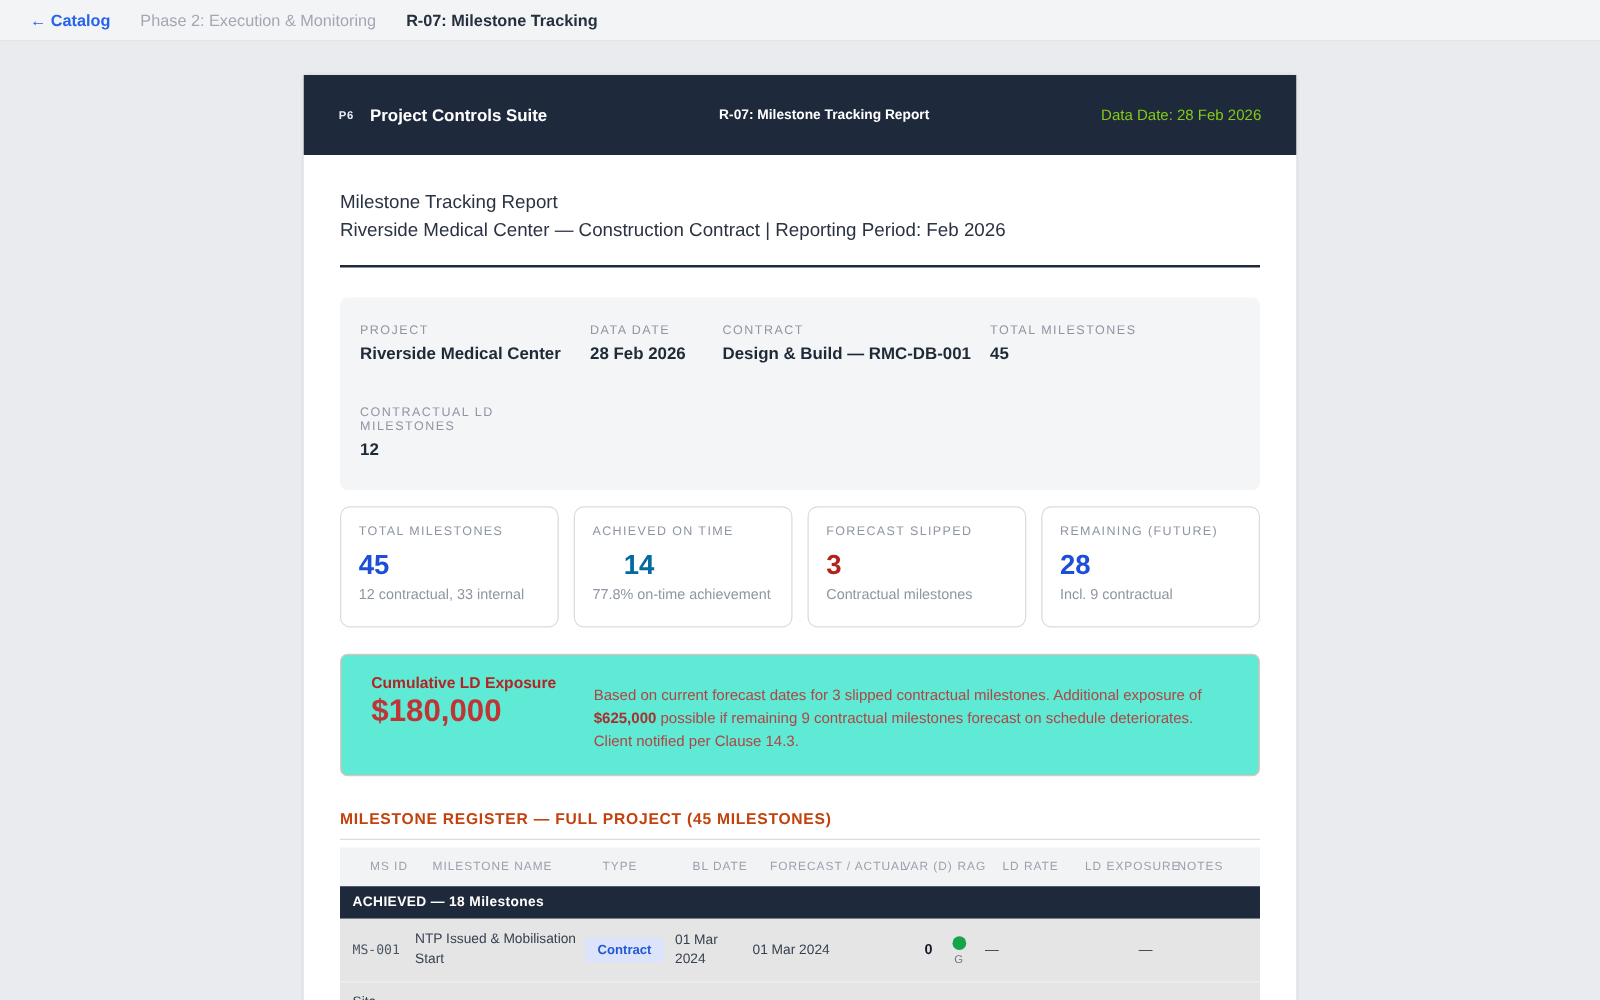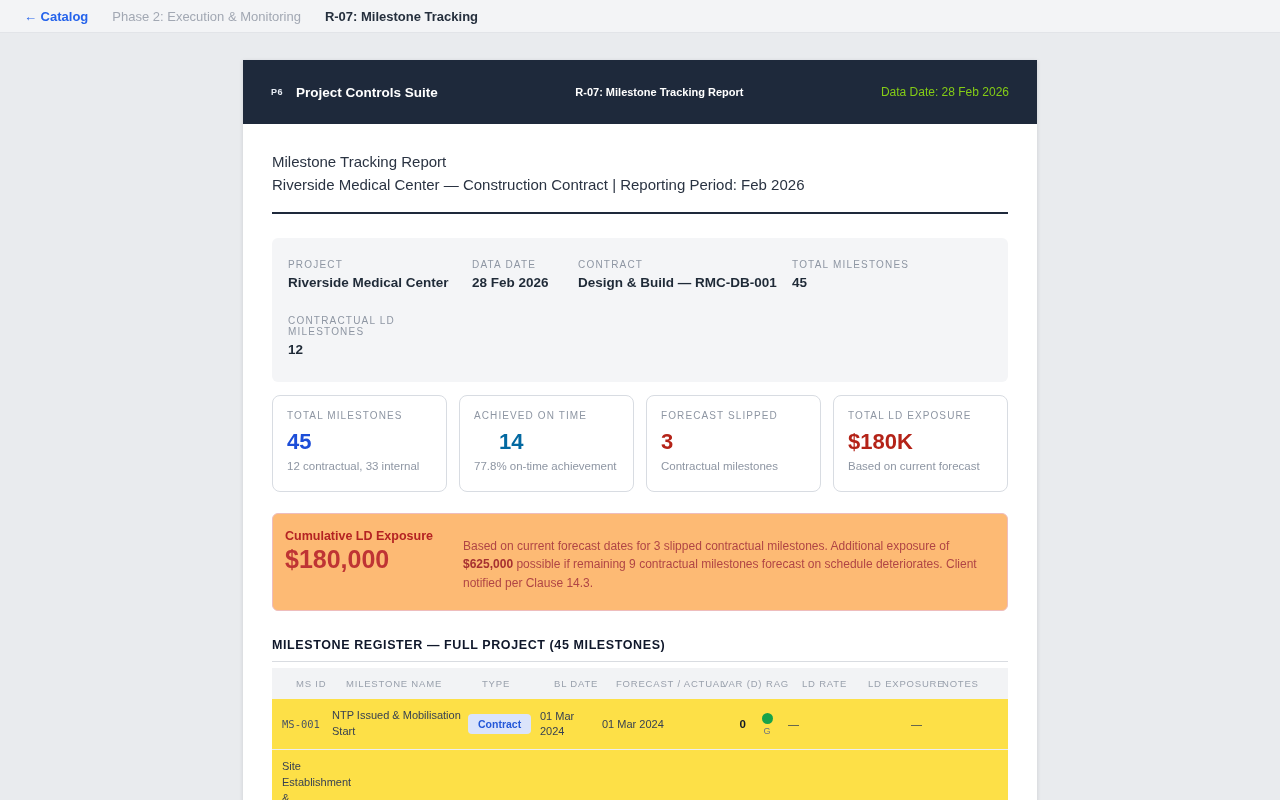--- a/index.html
+++ b/index.html
@@ -53,21 +53,21 @@
   .title-rule { height: 2px; background: #1e293b; margin-top: 19px; }
 
   
   .info-panel {
     margin-top: 24px;
     background: #f4f5f7;
     border-radius: 6px;
     padding: 21px 16px 25px;
     display: grid;
     grid-template-columns: 184px 106px 214px 1fr;
-    row-gap: 25px;
+    row-gap: 35px;
   }
   .info-label {
     font-size: 10px;
     text-transform: uppercase;
     letter-spacing: 1.2px;
     color: #8e96a3;
     font-weight: 500;
   }
   .info-value { font-size: 13.5px; font-weight: 700; color: #1f2a37; margin-top: 5px; }
 
@@ -87,40 +87,40 @@
     color: #8e96a3;
     font-weight: 500;
     line-height: 1.45;
   }
   .stat-value { font-size: 22px; font-weight: 700; margin: 5px 0 3px; }
   .stat-sub { font-size: 11.5px; color: #8e96a3; line-height: 1.4; }
 
   
   .alert {
     margin-top: 21px;
-    background: #fdba74;
+    background: #5eead4;
     border: 1px solid #eebdbd;
     border-radius: 6px;
-    padding: 15px 22px 18px 12px;
+    padding: 15px 22px 18px 24px;
     display: flex;
     gap: 30px;
   }
   .alert-left { min-width: 148px; }
   .alert-title { font-size: 12.5px; font-weight: 700; color: #b42323; }
   .alert-amount { font-size: 25px; font-weight: 700; color: #bf3434; margin-top: 2px; }
   .alert-text { font-size: 12px; color: #b04545; line-height: 1.55; padding-top: 8px; }
   .alert-text b { color: #a63030; }
 
   
   .register-title {
     margin-top: 27px;
     font-size: 12.5px;
     font-weight: 700;
     letter-spacing: .6px;
-    color: #0f172a;
+    color: #c2410c;
     padding-bottom: 9px;
     border-bottom: 1px solid #d9dce1;
   }
   .tbl-grid {
     display: grid;
     grid-template-columns: 44px 130px 66px 56px 100px 38px 30px 60px 68px 1fr;
     column-gap: 6px;
     padding: 0 10px;
     align-items: center;
   }
@@ -145,21 +145,21 @@
     color: #ffffff;
     font-size: 11px;
     font-weight: 700;
     letter-spacing: .3px;
     padding: 7px 10px;
   }
   .tbl-row {
     padding-top: 9px;
     padding-bottom: 9px;
     border-bottom: 1px solid #eceef1;
-    background: #fde047;
+    background: #e5e5e5;
   }
   .cell-id { font-family: "DejaVu Sans Mono", monospace; font-size: 10.5px; color: #4b5563; }
   .cell-name { font-size: 11px; color: #374151; line-height: 1.45; }
   .type-badge {
     display: inline-block;
     font-size: 10.5px;
     font-weight: 700;
     padding: 4px 10px;
     border-radius: 4px;
   }
@@ -237,26 +237,26 @@
     <div class="stat-value" style="color: #0369a1; margin-left: 25px;">14</div>
     <div class="stat-sub">77.8% on-time achievement</div>
   </div>
 
   <div class="stat-card">
     <div class="stat-label">FORECAST SLIPPED</div>
     <div class="stat-value" style="color: rgb(180, 35, 24);">3</div>
     <div class="stat-sub">Contractual milestones</div>
   </div>
 
+
   <div class="stat-card">
-    <div class="stat-label">TOTAL LD EXPOSURE</div>
-    <div class="stat-value" style="color: rgb(180, 35, 24);">$180K</div>
-    <div class="stat-sub">Based on current forecast</div>
-  </div>
-
+    <div class="stat-label">REMAINING (FUTURE)</div>
+    <div class="stat-value" style="color: rgb(29, 78, 216);">28</div>
+    <div class="stat-sub">Incl. 9 contractual</div>
+  </div>
 </div>
 
     <div class="alert">
       <div class="alert-left">
         <div class="alert-title">Cumulative LD Exposure</div>
         <div class="alert-amount">$180,000</div>
       </div>
       <div class="alert-text">
         <span>Based on current forecast dates for 3 slipped contractual milestones. Additional exposure of </span><b>$625,000</b><span> possible if remaining 9 contractual milestones forecast on schedule deteriorates. Client notified per Clause 14.3.</span>
       </div>
@@ -270,20 +270,21 @@
       <div class="th">TYPE</div>
       <div class="th">BL DATE</div>
       <div class="th">FORECAST / ACTUAL</div>
       <div class="th right">VAR (D)</div>
       <div class="th">RAG</div>
       <div class="th">LD RATE</div>
       <div class="th right">LD EXPOSURE</div>
       <div class="th">NOTES</div>
     </div>
 
+    <div class="group-band">ACHIEVED — 18 Milestones</div>
 
     <div id="table-body">
   <div class="tbl-grid tbl-row">
     <div class="cell-id">MS-001</div>
     <div class="cell-name">NTP Issued &amp; Mobilisation Start</div>
     <div class="cell-type"><span class="type-badge contract">Contract</span></div>
     <div class="cell-date">01 Mar 2024</div>
     <div class="cell-date">01 Mar 2024</div>
     <div class="cell-var right">0</div>
     <div class="cell-rag">

